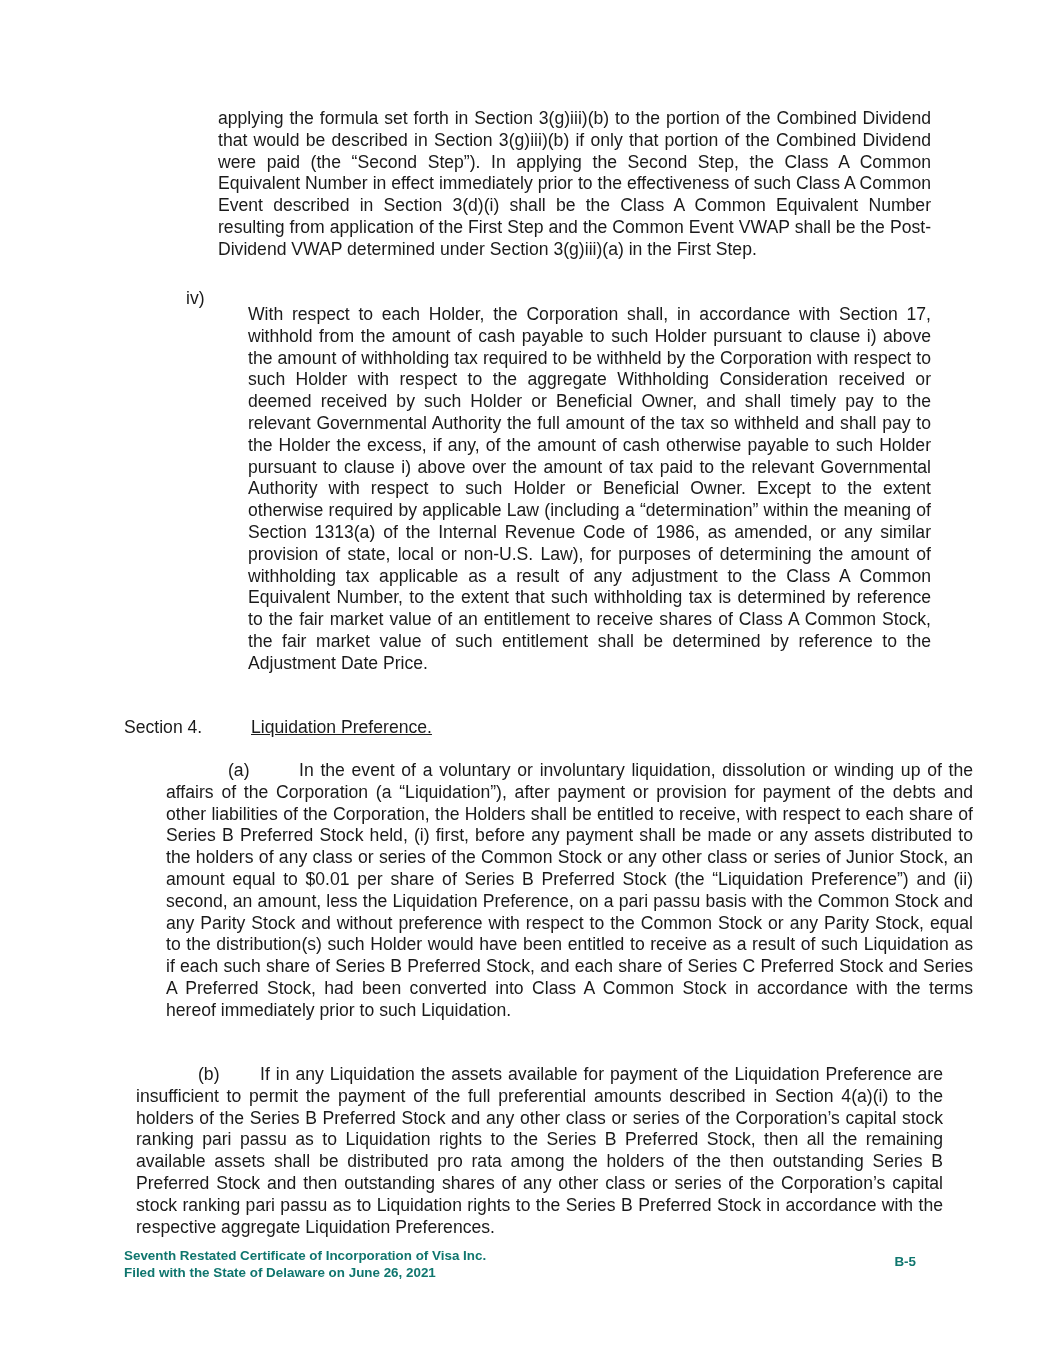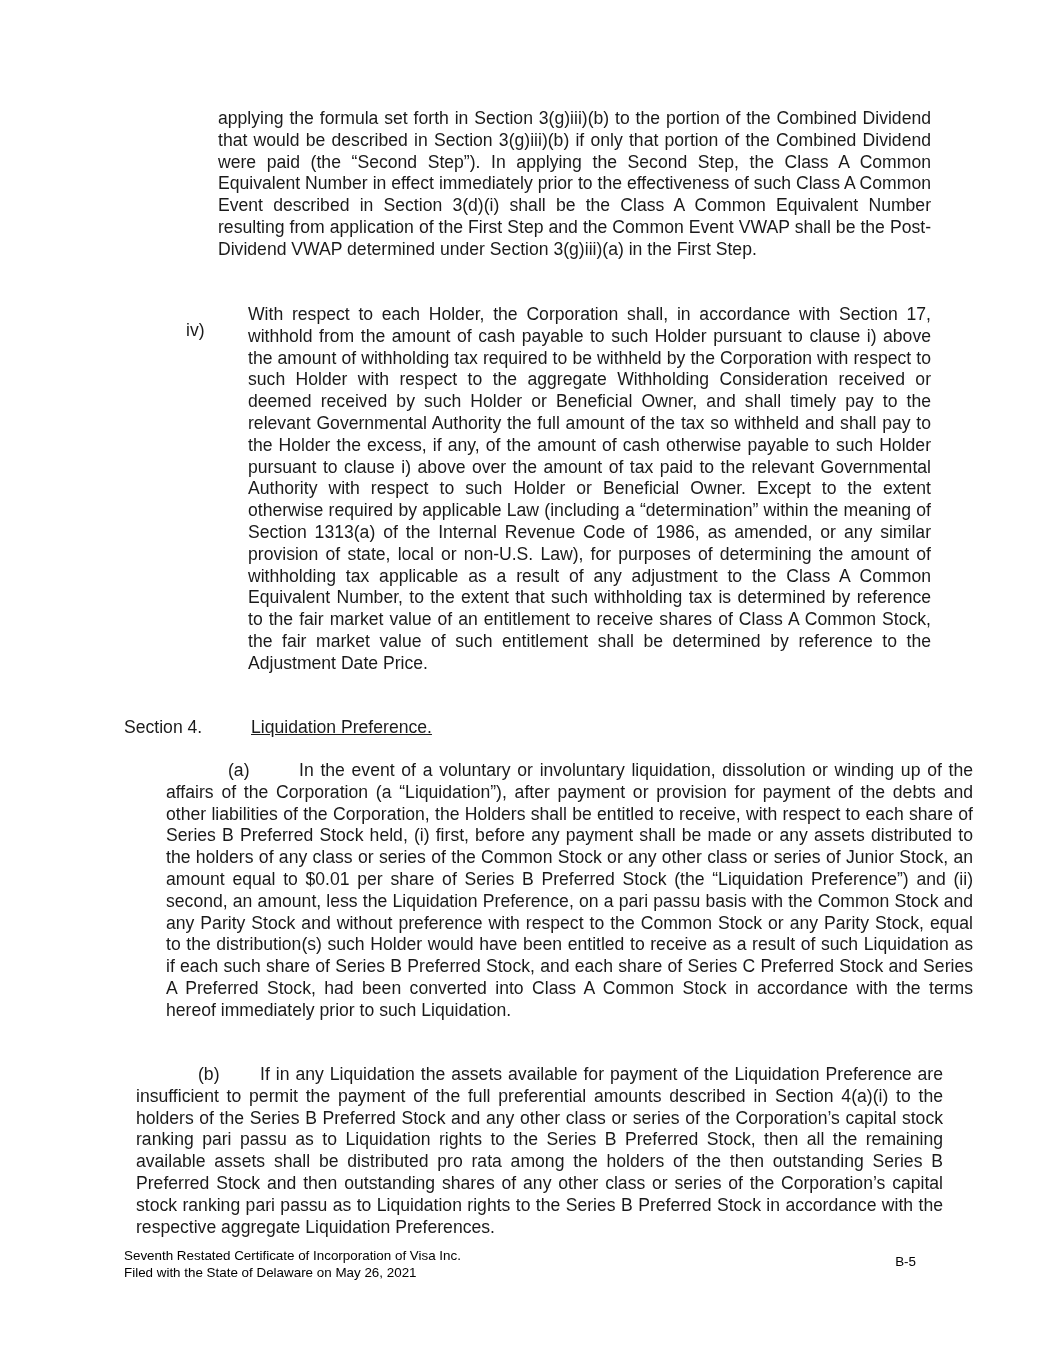--- a/index.html
+++ b/index.html
@@ -4,29 +4,29 @@
   <style>
     html, body { margin: 0; padding: 0; background: #ffffff; }
     body { width: 1055px; height: 1365px; position: relative; overflow: hidden; }
     .page {
       position: absolute; left: 0; top: 0; width: 1055px; height: 1365px;
       font-family: "Liberation Sans", sans-serif; color: #1a1a1a;
       font-size: 17.6px; line-height: 21.8px;
     }
     .p { position: absolute; text-align: justify; text-align-last: left; margin: 0; }
     .cont { left: 218px; top: 108px; width: 713px; }
-    .item-num { position: absolute; left: 186px; top: 320px; }
+    .item-num { position: absolute; left: 186px; top: 288px; }
     .item-body { left: 248px; top: 304px; width: 683px; }
     .section-head { position: absolute; left: 124px; top: 717px; text-decoration: underline; }
     .section-head .num { display: inline-block; width: 127px; }
     .para-a { left: 124px; top: 760px; width: 807px; margin-left: 42px; }
     .para-b { left: 136px; top: 1064px; width: 807px; }
     .lead { display: inline-block; padding-left: 62px; width: 71px; }
     .lead-b { display: inline-block; padding-left: 62px; width: 62px; }
-    .footer { position: absolute; left: 124px; top: 1248px; width: 792px; color: #000000; font-size: 13.4px; line-height: 16.5px; }
+    .footer { position: absolute; left: 124px; top: 1248px; width: 792px; color: #0f766e; font-size: 13.4px; line-height: 16.5px; font-weight: bold; }
     .footer .page-no { position: absolute; right: 0; top: 0; margin-top: 6px; }
   </style>
 </head>
 <body>
 
 <div class="page">
 
   <p class="p cont">applying the formula set forth in Section 3(g)iii)(b) to the portion of the Combined Dividend that would be described in Section 3(g)iii)(b) if only that portion of the Combined Dividend were paid (the “Second Step”). In applying the Second Step, the Class A Common Equivalent Number in effect immediately prior to the effectiveness of such Class A Common Event described in Section 3(d)(i) shall be the Class A Common Equivalent Number resulting from application of the First Step and the Common Event VWAP shall be the Post-Dividend VWAP determined under Section 3(g)iii)(a) in the First Step.</p>
 
   <span class="item-num">iv)</span>
@@ -35,17 +35,17 @@
   <div class="section-head">
     <span class="num">Section 4.</span><span>Liquidation Preference.</span>
   </div>
 
   <p class="p para-a"><span class="lead">(a)</span><span>In the event of a voluntary or involuntary liquidation, dissolution or winding up of the affairs of the Corporation (a “Liquidation”), after payment or provision for payment of the debts and other liabilities of the Corporation, the Holders shall be entitled to receive, with respect to each share of Series B Preferred Stock held, (i) first, before any payment shall be made or any assets distributed to the holders of any class or series of the Common Stock or any other class or series of Junior Stock, an amount equal to $0.01 per share of Series B Preferred Stock (the “Liquidation Preference”) and (ii) second, an amount, less the Liquidation Preference, on a pari passu basis with the Common Stock and any Parity Stock and without preference with respect to the Common Stock or any Parity Stock, equal to the distribution(s) such Holder would have been entitled to receive as a result of such Liquidation as if each such share of Series B Preferred Stock, and each share of Series C Preferred Stock and Series A Preferred Stock, had been converted into Class A Common Stock in accordance with the terms hereof immediately prior to such Liquidation.</span></p>
 
   <p class="p para-b"><span class="lead-b">(b)</span><span>If in any Liquidation the assets available for payment of the Liquidation Preference are insufficient to permit the payment of the full preferential amounts described in Section 4(a)(i) to the holders of the Series B Preferred Stock and any other class or series of the Corporation’s capital stock ranking pari passu as to Liquidation rights to the Series B Preferred Stock, then all the remaining available assets shall be distributed pro rata among the holders of the then outstanding Series B Preferred Stock and then outstanding shares of any other class or series of the Corporation’s capital stock ranking pari passu as to Liquidation rights to the Series B Preferred Stock in accordance with the respective aggregate Liquidation Preferences.</span></p>
 
   <div class="footer">
     <div>Seventh Restated Certificate of Incorporation of Visa Inc.</div>
-    <div>Filed with the State of Delaware on May 26, 2021</div>
+    <div>Filed with the State of Delaware on June 26, 2021</div>
     <div class="page-no">B-5</div>
   </div>
 
 </div>
 
 </body></html>

